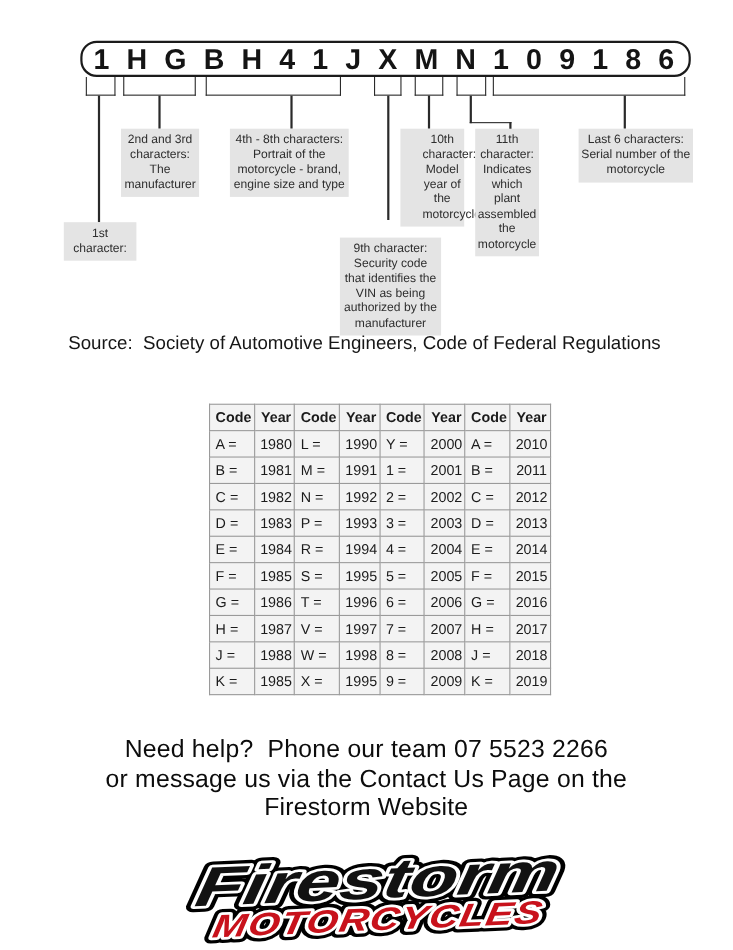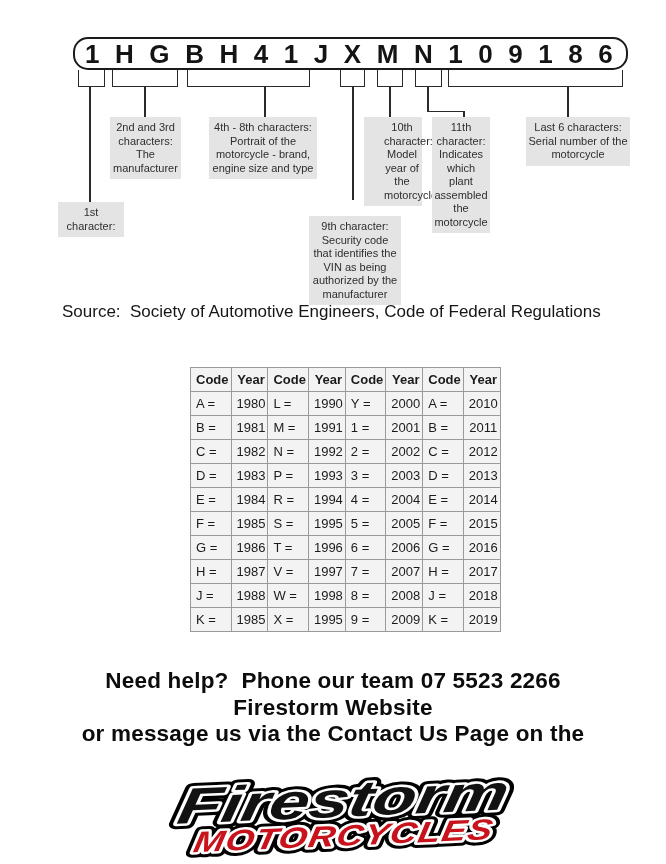--- a/index.html
+++ b/index.html
@@ -112,21 +112,21 @@
   .year-table th { font-weight: bold; }
   .year-table .col-code { width: 37px; }
   .year-table .col-year { width: 33px; text-align: center; }
 
   
   .help-block {
     position: absolute;
     left: 0; top: 668px;
     width: 666px;
     text-align: center;
-    font-weight: bold;
+    font-weight: normal;
     font-size: 22.5px;
     line-height: 26.5px;
     color: #0c0c0c;
     letter-spacing: 0.2px;
   }
   .help-block div { white-space: pre; }
 
   
   .logo-wrap {
     position: absolute;
@@ -341,22 +341,22 @@
           <td class="col-code">9 =</td>
           <td class="col-year">2009</td>
           <td class="col-code">K =</td>
           <td class="col-year">2019</td>
         </tr>
       </tbody>
   </table>
 
   <div class="help-block">
       <div>Need help?  Phone our team 07 5523 2266</div>
+      <div>or message us via the Contact Us Page on the</div>
       <div>Firestorm Website</div>
-      <div>or message us via the Contact Us Page on the</div>
     </div>
 
   <div class="logo-wrap">
     <svg width="400" height="90" viewBox="0 0 400 90">
       <g transform="translate(28,0) rotate(-2.5 180 45) skewX(-13)">
         <text class="logo-back logo-word1" x="10" y="46" textLength="330" lengthAdjust="spacingAndGlyphs">Firestorm</text>
         <text class="logo-back logo-word2" x="32" y="75" textLength="300" lengthAdjust="spacingAndGlyphs">MOTORCYCLES</text>
         <text class="logo-front fill-black logo-word1" x="10" y="46" textLength="330" lengthAdjust="spacingAndGlyphs">Firestorm</text>
         <text class="logo-front fill-red logo-word2" x="32" y="75" textLength="300" lengthAdjust="spacingAndGlyphs">MOTORCYCLES</text>
       </g>

